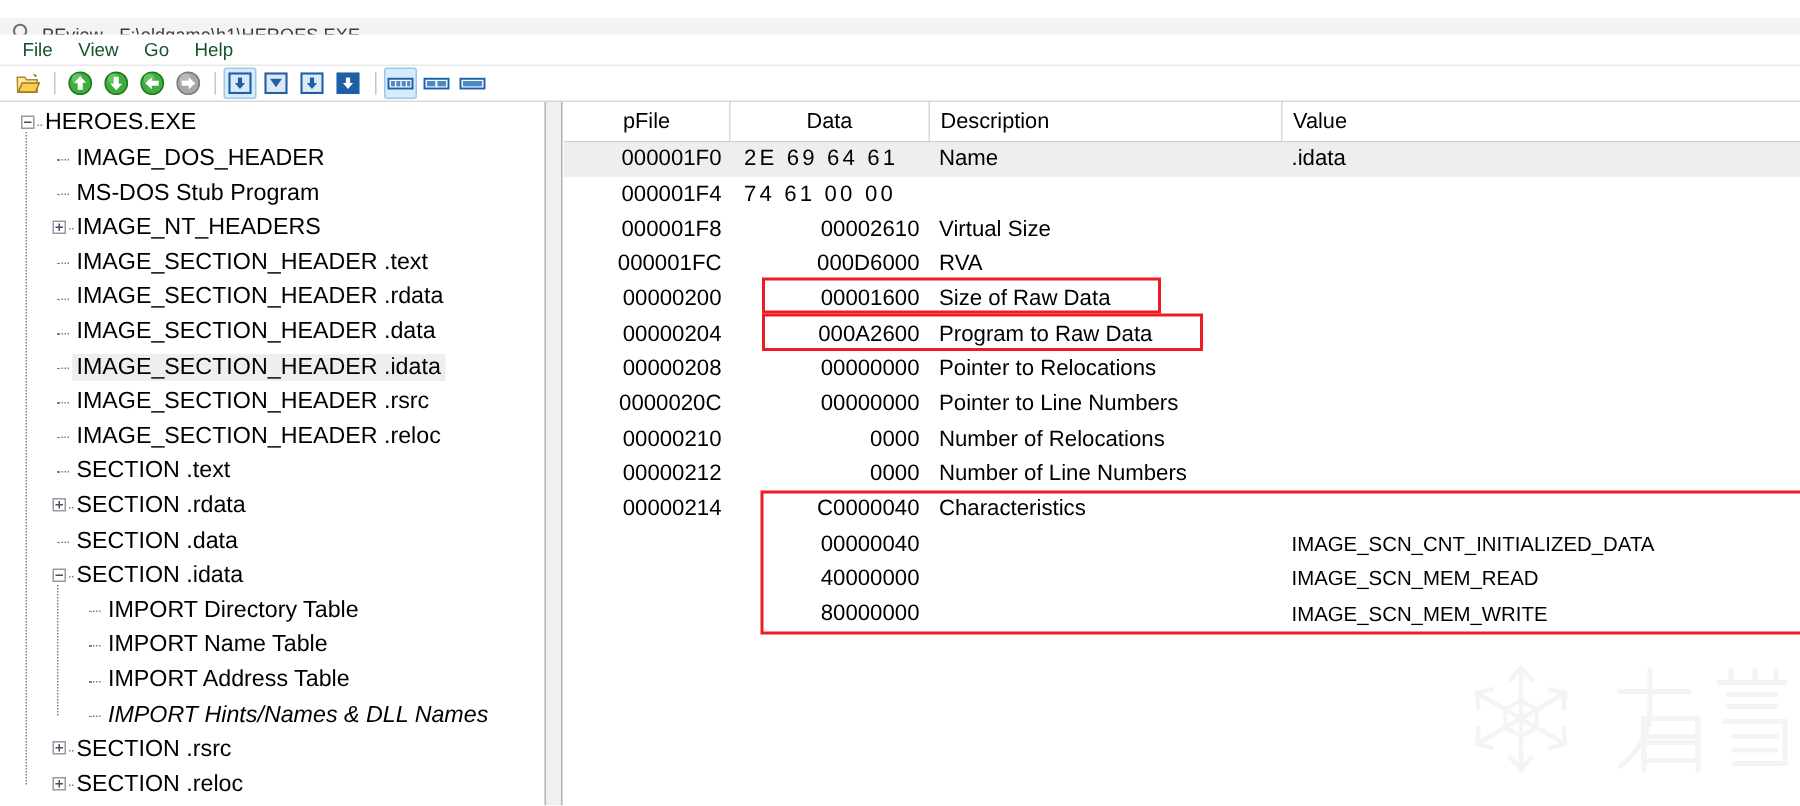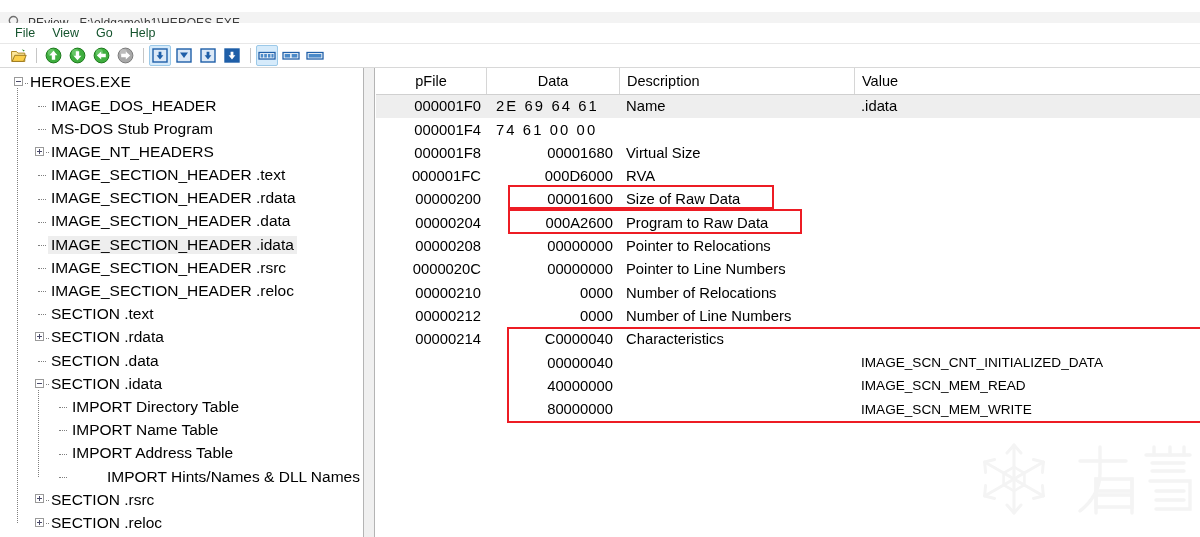--- a/index.html
+++ b/index.html
@@ -392,21 +392,21 @@
         <div class="tnode">
           <span class="tstub" style="left: 59px; top: 11.6px; width: 8px;"></span>
           <span class="tlabel" style="margin-left: 69px;">IMPORT Name Table</span>
         </div>
         <div class="tnode">
           <span class="tstub" style="left: 59px; top: 11.6px; width: 8px;"></span>
           <span class="tlabel" style="margin-left: 69px;">IMPORT Address Table</span>
         </div>
         <div class="tnode">
           <span class="tstub" style="left: 59px; top: 11.6px; width: 8px;"></span>
-          <span class="tlabel" style="margin-left: 104px;">IMPORT Hints/Names &amp; DLL Names</span>
+          <span class="tlabel" style="margin-left: 69px; font-style: italic;">IMPORT Hints/Names &amp; DLL Names</span>
         </div>
         <div class="tnode">
           <span class="twist plus" style="left: 35px; top: 6.1px;"></span>
           <span class="tstub" style="left: 46px; top: 11.6px; width: 3px;"></span>
           <span class="tlabel" style="margin-left: 48px;">SECTION .rsrc</span>
         </div>
         <div class="tnode">
           <span class="twist plus" style="left: 35px; top: 6.1px;"></span>
           <span class="tstub" style="left: 46px; top: 11.6px; width: 3px;"></span>
           <span class="tlabel" style="margin-left: 48px;">SECTION .reloc</span>
@@ -434,21 +434,21 @@
           <span class="cell c4">.idata</span>
         </div>
         <div class="lrow">
           <span class="cell c1">000001F4</span>
           <span class="cell c2 bytes">74 61 00 00</span>
           <span class="cell c3"></span>
           <span class="cell c4"></span>
         </div>
         <div class="lrow">
           <span class="cell c1">000001F8</span>
-          <span class="cell c2">00001680</span>
+          <span class="cell c2">00002610</span>
           <span class="cell c3">Virtual Size</span>
           <span class="cell c4"></span>
         </div>
         <div class="lrow">
           <span class="cell c1">000001FC</span>
           <span class="cell c2">000D6000</span>
           <span class="cell c3">RVA</span>
           <span class="cell c4"></span>
         </div>
         <div class="lrow">

